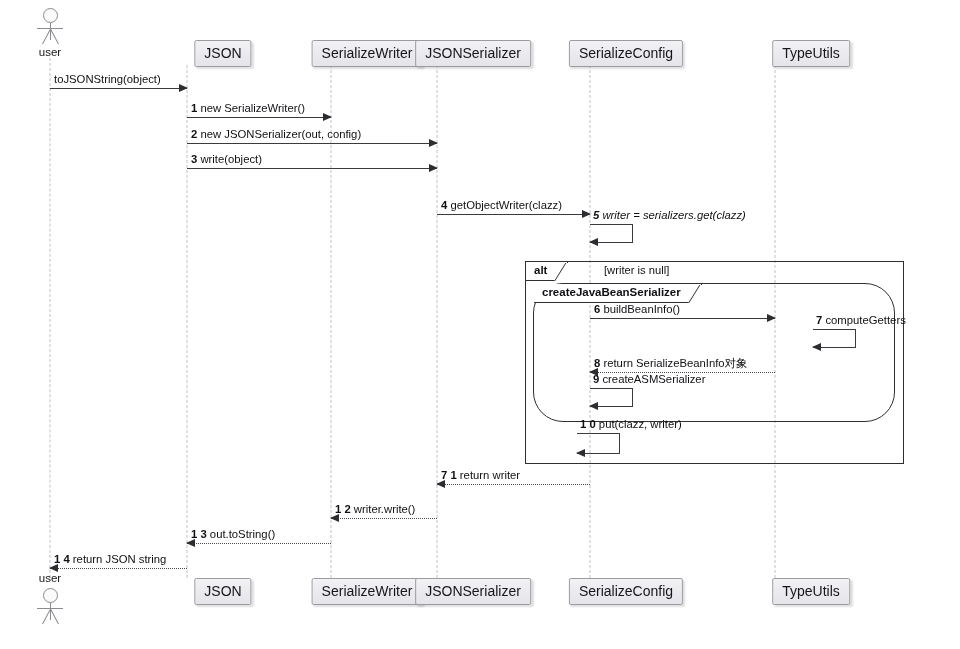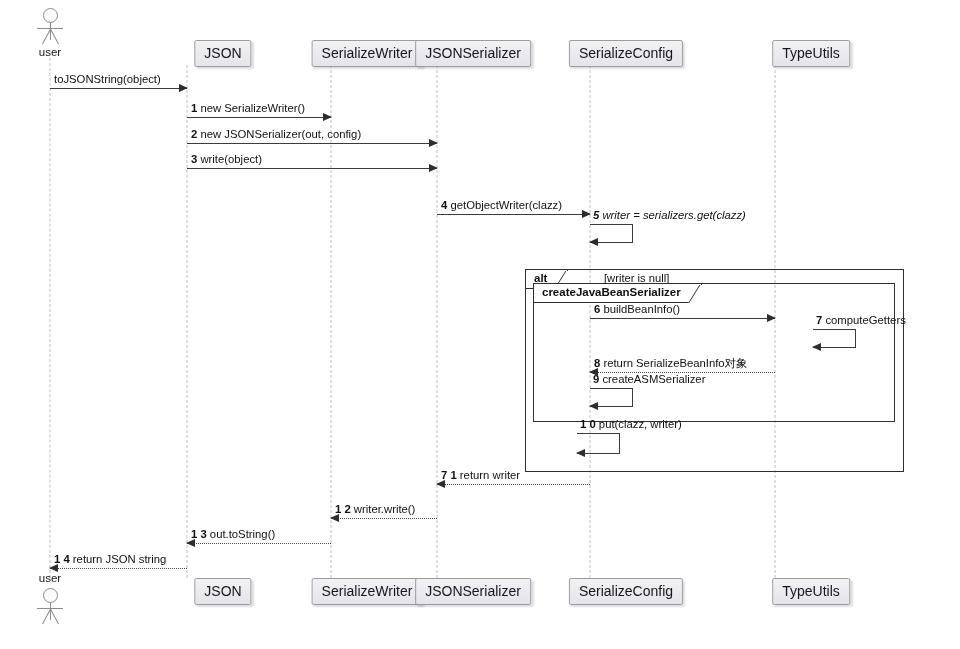--- a/index.html
+++ b/index.html
@@ -107,25 +107,25 @@
 </head>
 <body>
 
 <div id="canvas">
     <div class="lifeline" style="left: 187px; top: 65px; height: 513px;"></div>
     <div class="lifeline" style="left: 331px; top: 65px; height: 513px;"></div>
     <div class="lifeline" style="left: 437px; top: 65px; height: 513px;"></div>
     <div class="lifeline" style="left: 590px; top: 65px; height: 513px;"></div>
     <div class="lifeline" style="left: 775px; top: 65px; height: 513px;"></div>
     <div class="lifeline" style="left: 50px; top: 58px; height: 520px;"></div>
-    <div class="frag thin" style="left: 525px; top: 261px; width: 377px; height: 201px; margin-top: 8px;">
+    <div class="frag thin" style="left: 525px; top: 261px; width: 377px; height: 201px;">
       <div class="tag">alt</div>
       <div class="guard" style="left: 78px;">[writer is null]</div>
     </div>
-    <div class="frag thin" style="left: 533px; top: 283px; width: 360px; height: 137px;">
+    <div class="frag thin" style="left: 533px; top: 283px; width: 360px; height: 137px; border-radius: 30px;">
       <div class="tag">createJavaBeanSerializer</div>
     </div>
     <div class="pbox" style="left: 187px; top: 40px;">JSON</div>
     <div class="pbox" style="left: 331px; top: 40px;">SerializeWriter</div>
     <div class="pbox" style="left: 437px; top: 40px;">JSONSerializer</div>
     <div class="pbox" style="left: 590px; top: 40px;">SerializeConfig</div>
     <div class="pbox" style="left: 775px; top: 40px;">TypeUtils</div>
     <div class="pbox" style="left: 187px; top: 578px;">JSON</div>
     <div class="pbox" style="left: 331px; top: 578px;">SerializeWriter</div>
     <div class="pbox" style="left: 437px; top: 578px;">JSONSerializer</div>

